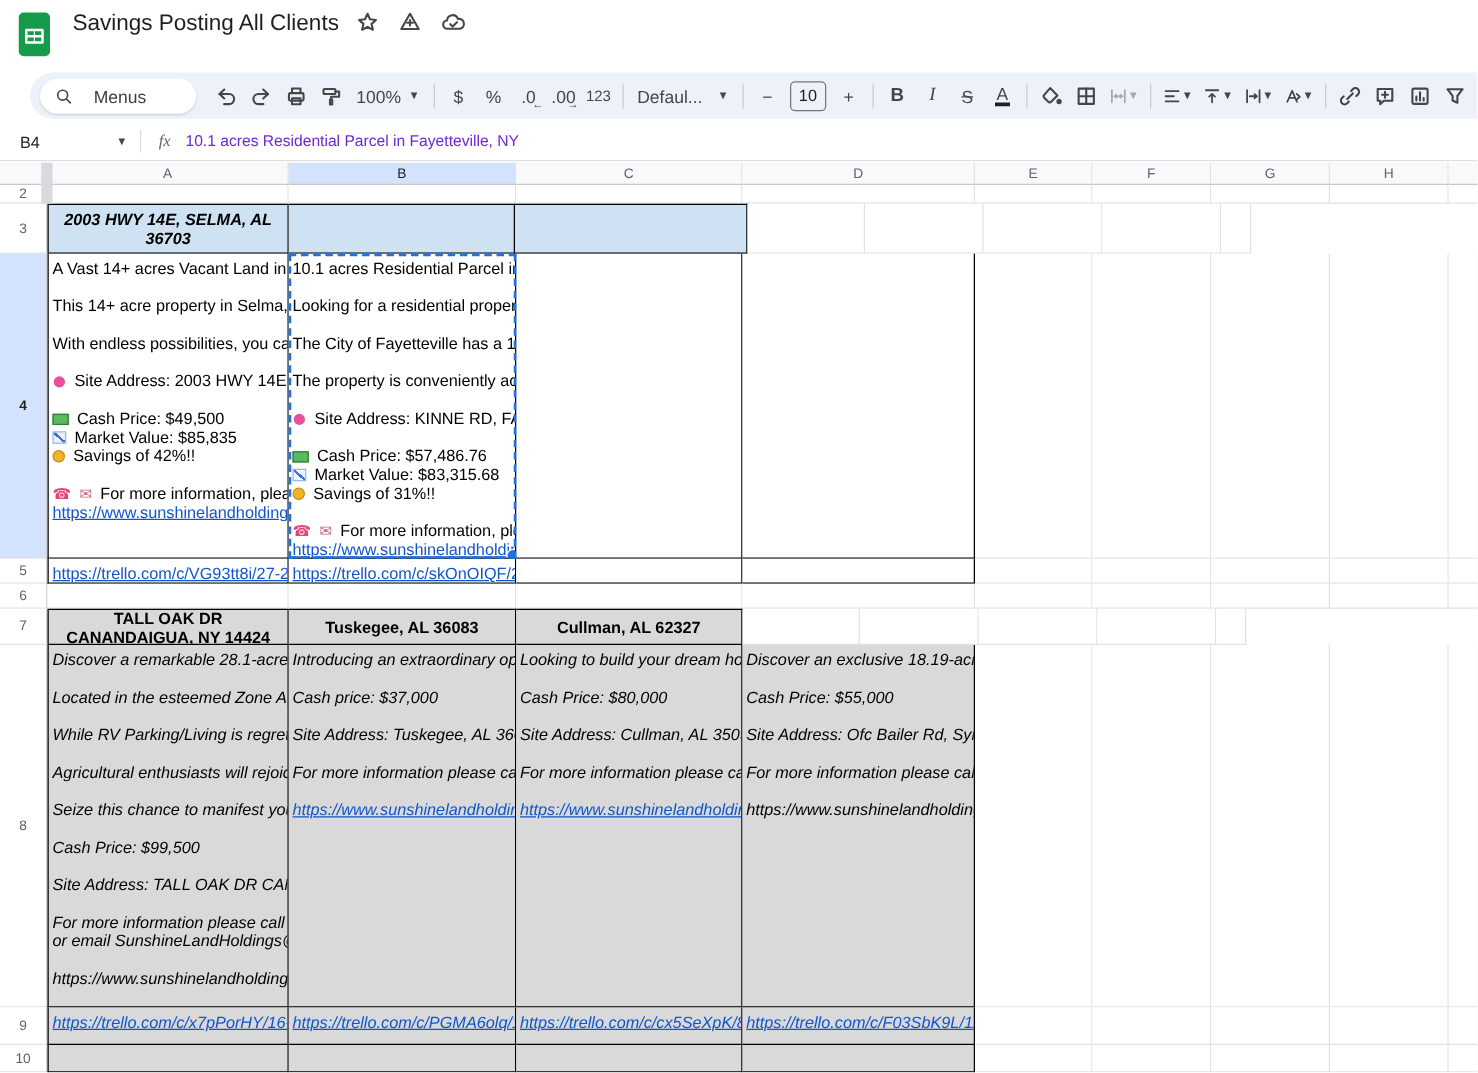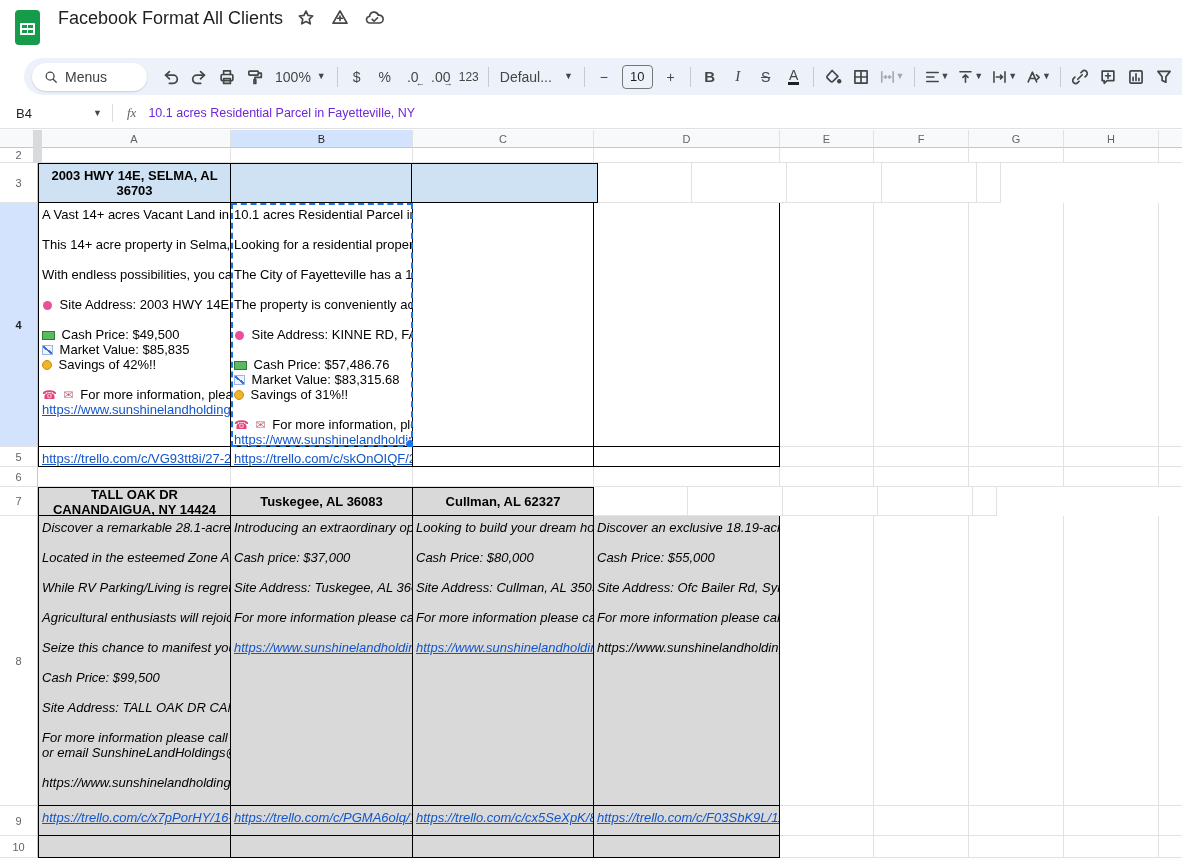--- a/index.html
+++ b/index.html
@@ -22,21 +22,21 @@
   .menu-item{padding:2px 7px;border-radius:9px;cursor:pointer;}
   .menu-item.active{background:var(--menuhl);}
 
   
   .toolbar{position:absolute;left:24px;right:0;top:58px;height:37px;background:var(--tbbg);
     border-radius:19px 0 0 19px;display:flex;align-items:center;padding:0 4px 0 8px;box-sizing:border-box;}
   .tb-btn{min-width:26px;height:26px;border:none;background:transparent;border-radius:4px;
     display:flex;align-items:center;justify-content:center;margin:0 1px;font-family:inherit;
     font-size:14px;color:var(--icon);cursor:pointer;padding:0 3px;position:relative;}
   .tb-sep{width:1px;height:20px;background:#c6cad1;margin:0 5px;flex:none;}
-  .menus-pill{display:flex;align-items:center;gap:7px;background:#fff;border-radius:15px;height:28px;
+  .menus-pill{display:flex;align-items:center;gap:17px;background:#fff;border-radius:15px;height:28px;
     padding:0 40px 0 12px;box-shadow:0 1px 2px rgba(0,0,0,.15);margin-right:10px;cursor:pointer;}
   .menus-pill span{font-size:14px;color:#3c4043;}
   .zoom-box{display:flex;align-items:center;gap:6px;font-size:14px;color:var(--icon);padding:0 6px;cursor:pointer;}
   .caret{font-size:9px;color:var(--icon);line-height:1;}
   .fontname-box{display:flex;align-items:center;gap:12px;font-size:14px;color:var(--icon);padding:0 6px;cursor:pointer;}
   .fontsize-box{width:30px;height:22px;border:1px solid #747775;border-radius:4px;background:#fff0;
     display:flex;align-items:center;justify-content:center;font-size:13px;color:#1f1f1f;margin:0 4px;cursor:text;}
   .bold-b{font-weight:bold;font-size:15px;}
   .italic-i{font-style:italic;font-family:"Liberation Serif",serif;font-size:15px;}
   .strike-s{text-decoration:line-through;font-size:14px;}
@@ -65,21 +65,21 @@
   .grow{display:flex;}
   .rownum{width:38px;background:#fff;border-right:1px solid var(--hdrline);border-bottom:1px solid var(--gridline);
     box-sizing:border-box;display:flex;align-items:center;justify-content:center;
     font-size:11px;color:#5f6368;flex:none;cursor:pointer;}
   .rownum.hsel{background:var(--selhdr);color:#1f1f1f;font-weight:bold;}
   .cell{background:#fff;border-right:1px solid var(--gridline);border-bottom:1px solid var(--gridline);
     box-sizing:border-box;flex:none;overflow:hidden;cursor:cell;position:relative;}
   .cell.bordered{border-right:1px solid #000;border-bottom:1px solid #000;}
   .cell.bt{border-top:1px solid #000;}
   .cell.bl{border-left:1px solid #000;}
-  .s-blue{background:var(--tblue);display:flex;align-items:center;justify-content:center;}
+  .s-blue{background:var(--tblue);display:flex;align-items:center;justify-content:center;font-style:italic;}
   .s-grayhdr{background:var(--tgray);display:flex;align-items:center;justify-content:center;}
   .s-gray{background:var(--tgray);font-style:italic;}
   .s-white{background:#fff;}
   .htext{white-space:pre-line;text-align:center;font-weight:bold;font-size:13px;line-height:15px;color:#000;width:100%;}
   .cell.haslines{padding-top:4px;}
   .cline{height:15px;line-height:15px;font-size:13px;color:#000;white-space:nowrap;overflow:hidden;padding:0 3px;}
   .lk{color:var(--link);text-decoration:underline;cursor:pointer;}
   .cell.active{outline:2px dashed var(--accent);outline-offset:-2px;z-index:3;}
   .fillhandle{position:absolute;right:-4px;bottom:-4px;width:9px;height:9px;border-radius:50%;
     background:var(--accent);border:1.5px solid #fff;z-index:4;cursor:crosshair;}
@@ -103,21 +103,21 @@
     <svg width="27" height="37" viewBox="0 0 27 37">
       <rect x="1" y="1" width="25" height="35" rx="4" style="fill:var(--green)"></rect>
       <rect x="6" y="14" width="15" height="12" fill="#fff" rx="1"></rect>
       <rect x="8" y="16" width="5" height="3" style="fill:var(--green)"></rect>
       <rect x="14" y="16" width="5" height="3" style="fill:var(--green)"></rect>
       <rect x="8" y="21" width="5" height="3" style="fill:var(--green)"></rect>
       <rect x="14" y="21" width="5" height="3" style="fill:var(--green)"></rect>
     </svg>
   </span>
   <div class="title-row">
-    <span class="doc-title">Facebook Format All Clients</span>
+    <span class="doc-title">Savings Posting All Clients</span>
     <span class="title-icons">
       <span>
         <svg class="ic" width="18" height="18" viewBox="0 0 16 16">
             <path d="M8 1.8 L9.8 5.7 L14 6.2 L10.9 9 L11.8 13.2 L8 11.1 L4.2 13.2 L5.1 9 L2 6.2 L6.2 5.7 Z"></path>
           </svg>
       </span>
       <span>
         <svg class="ic" width="18" height="18" viewBox="0 0 16 16">
             <path d="M8 1.8 L14.2 12.6 H1.8 Z"></path>
             <path d="M8 6.2 V10.2 M6 8.2 H10"></path>

